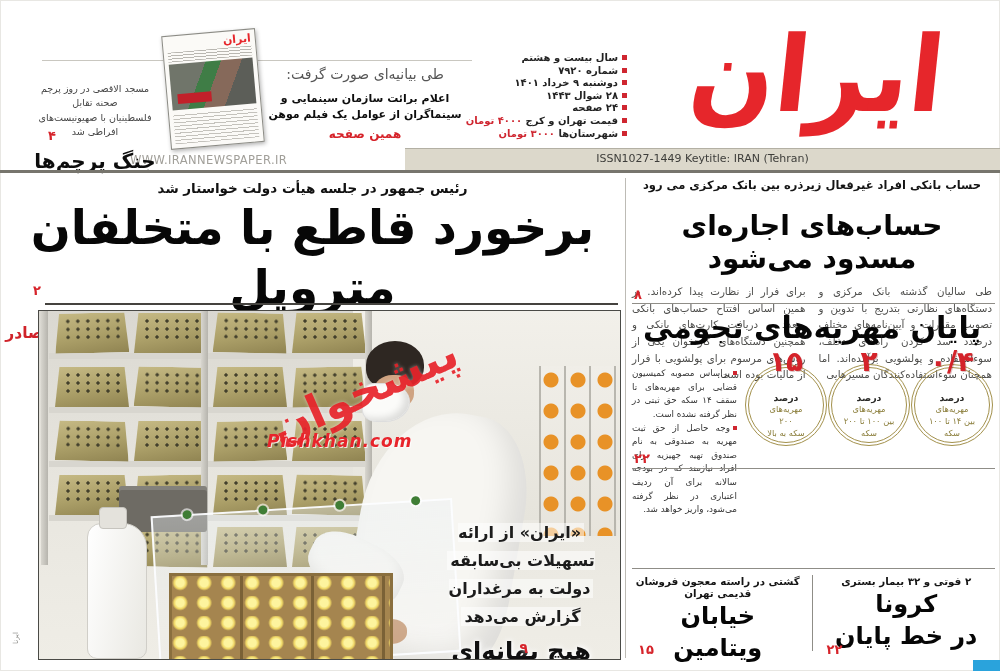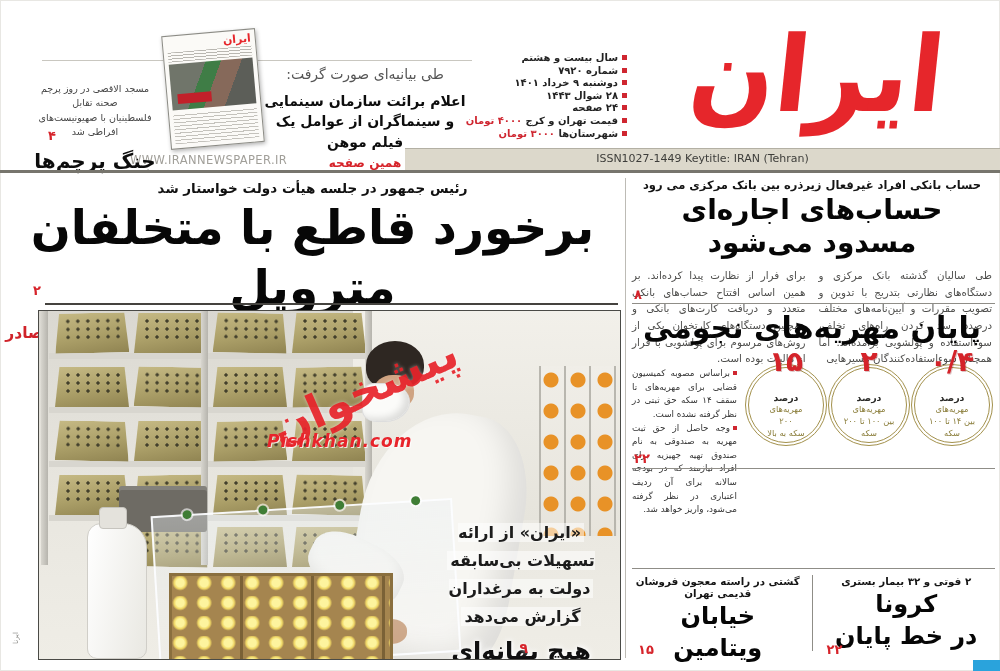--- a/index.html
+++ b/index.html
@@ -21,21 +21,21 @@
   .issn-bar{position:absolute;top:148px;left:405px;right:0;height:21px;background:#dcd8cb;
             border-top:1px solid #b3b0a4;border-bottom:1px solid #b3b0a4;
             text-align:center;font-size:11px;line-height:20px;color:#3d3d3a;}
   .url{position:absolute;top:153px;left:130px;font-size:11.5px;letter-spacing:.4px;color:#a19f99;}
   .header-rule{position:absolute;top:170px;left:0;width:100%;height:3px;background:#77756d;}
   .top-thin-rule{position:absolute;top:60px;left:42px;width:430px;height:1px;background:#c9c7c0;}
 
   
   .announce{position:absolute;top:66px;left:258px;width:214px;text-align:center;}
   .announce .kick{font-size:14px;color:#555;margin-bottom:9px;}
-  .announce .title{font-size:14px;font-weight:bold;color:#0d0d0d;line-height:1.45;}
+  .announce .title{font-size:11px;font-weight:bold;color:#0d0d0d;line-height:1.45;}
   .announce .link{display:inline-block;margin-top:4px;font-size:12px;font-weight:bold;color:#d6232a;}
 
   
   .flagwar{position:absolute;top:30px;left:30px;width:230px;height:120px;}
   .fw-text{position:absolute;top:52px;right:100px;left:0;text-align:center;}
   .fw-text .kick{font-size:9.5px;color:#444;line-height:1.5;}
   .fw-text .title{font-size:20px;font-weight:bold;color:#0d0d0d;margin-top:10px;}
   .fw-page{position:absolute;left:18px;top:98px;font-size:13px;font-weight:bold;color:#d6232a;}
   .thumb{position:absolute;top:2px;right:0;width:92px;height:112px;background:#fbfaf7;
          border:1px solid #8b8b85;transform:rotate(-5deg);box-shadow:1px 2px 4px rgba(0,0,0,.3);
@@ -131,21 +131,21 @@
           font-size:7px;color:#8a8a86;}
 
   
   .vline-main{position:absolute;top:178px;left:625px;width:1px;height:480px;background:#bdbbb5;}
   .hline{position:absolute;left:632px;width:363px;height:1px;background:#8f8d87;}
   .sec{position:absolute;left:632px;width:360px;text-align:center;}
   .sec .kick{font-size:11.5px;font-weight:bold;color:#141414;}
   .sec .pagenum{position:absolute;left:2px;bottom:0;font-size:13px;font-weight:bold;color:#d6232a;}
 
   .sec-bank{top:178px;height:124px;}
-  .sec-bank .headline{font-size:28px;font-weight:bold;color:#060606;margin-top:1px;}
+  .sec-bank .headline{font-size:28px;font-weight:bold;color:#060606;margin-top:17px;}
   .bank-body{display:flex;gap:13px;margin-top:8px;text-align:justify;}
   .bank-body div{flex:1;font-size:10.3px;line-height:1.62;color:#4e4e4c;}
 
   .sec-mehr{top:308px;height:158px;}
   .sec-mehr .headline{font-size:30px;font-weight:bold;color:#060606;margin-top:2px;}
   .stats{display:flex;gap:7px;margin-top:22px;align-items:flex-start;padding-right:2px;}
   .circle{position:relative;width:74px;height:74px;border-radius:50%;border:1.5px solid #a3914c;
           outline:1px solid #a3914c;outline-offset:2px;flex:0 0 auto;padding-top:0;}
   .circle .num{position:absolute;top:-20px;left:0;right:0;font-size:28px;font-weight:bold;
           color:#d4232a;text-shadow:1px 1px 0 rgba(120,20,20,.25);line-height:1;}

